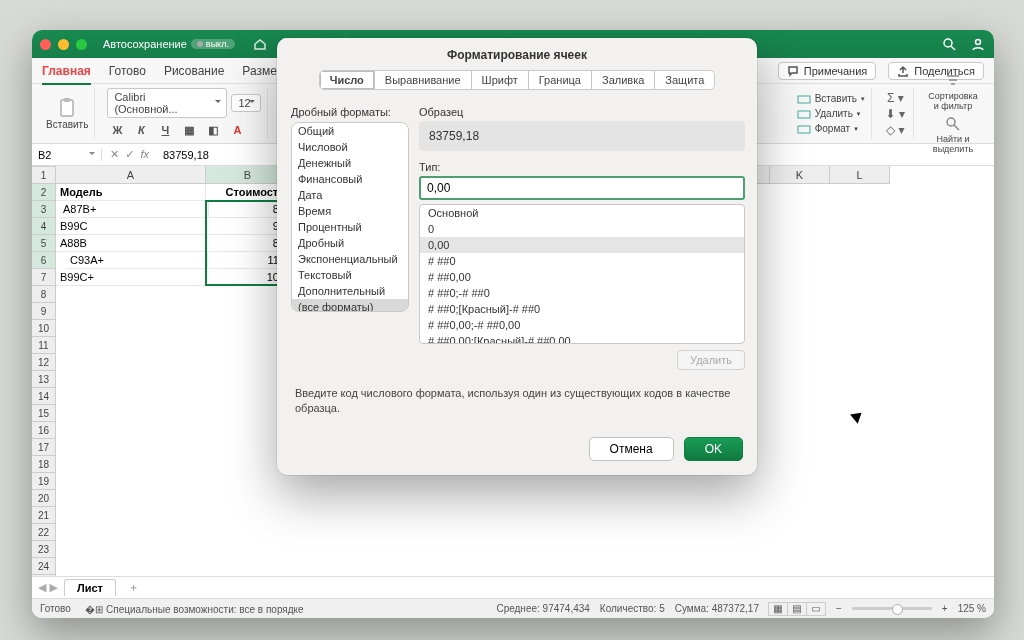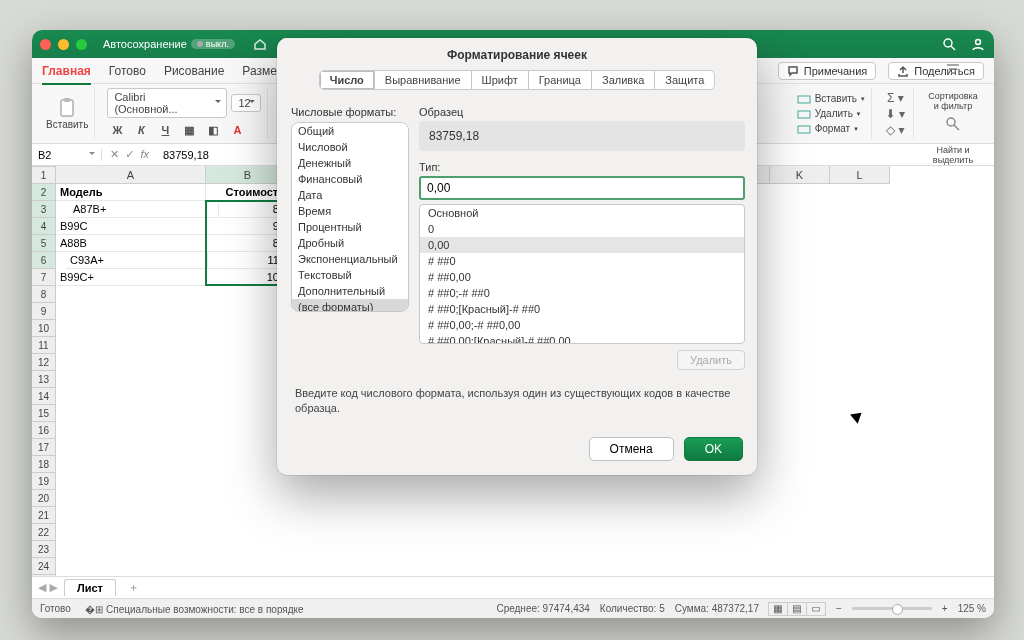--- a/index.html
+++ b/index.html
@@ -35,21 +35,21 @@
 .paste-btn { display:flex; flex-direction:column; align-items:center; font-size:10px;}
 .paste-btn svg{width:20px;height:22px;}
 .row{display:flex;align-items:center;gap:4px}
 .dd{border:1px solid #c8c8c8;border-radius:3px;padding:2px 18px 2px 6px;background:#fff;font-size:11px;position:relative;min-width:30px;}
 .dd::after{content:"";position:absolute;right:5px;top:50%;transform:translateY(-50%);border:3px solid transparent;border-top-color:#666;}
 .ico-btn{width:20px;height:18px;display:flex;align-items:center;justify-content:center;color:#555;font-weight:600;}
 .cells-group{display:flex;flex-direction:column;gap:2px;font-size:10px;padding:0 8px;}
 .cells-row{display:flex;align-items:center;gap:4px;}
 .cells-row svg{width:14px;height:12px;}
 .sort-group{display:flex;gap:12px;padding:0 8px;align-items:center;}
-.sort-item{display:flex;flex-direction:column;align-items:center;font-size:9px;line-height:1.1;gap:13px;}
+.sort-item{display:flex;flex-direction:column;align-items:center;font-size:9px;line-height:1.1;gap:2px;}
 .sort-item svg{width:18px;height:18px;}
 
 
 .fbar{height:22px;border-bottom:1px solid #dcdcdc;display:flex;align-items:center;font-size:11px;}
 .namebox{width:70px;border-right:1px solid #dcdcdc;padding:0 6px;display:flex;align-items:center;justify-content:space-between;}
 .namebox::after{content:"";border:3px solid transparent;border-top-color:#888;margin-left:4px;}
 .fx-btns{display:flex;gap:6px;padding:0 8px;color:#888;}
 .fx-btns span{font-size:11px;}
 .fx-val{padding:0 6px;}
 
@@ -309,21 +309,21 @@
           <div class="colh" style="width: 60px;">G</div>
           <div class="colh" style="width: 60px;">H</div>
           <div class="colh" style="width: 60px;">I</div>
           <div class="colh" style="width: 60px;">J</div>
           <div class="colh" style="width: 60px;">K</div>
           <div class="colh" style="width: 60px;">L</div>
         </div>
       <div class="cells" id="cells" style="flex:1">
           <div class="cell bold" style="left: 0px; top: 0px; width: 150px;">Модель</div>
           <div class="cell bold right" style="left: 150px; top: 0px; width: 84px;">Стоимость</div>
-          <div class="cell " style="left: 13px; top: 17px; width: 150px; text-align: center;">A87B+</div>
+          <div class="cell " style="left: 3px; top: 17px; width: 150px; text-align: center;">A87B+</div>
           <div class="cell right" style="left: 150px; top: 17px; width: 84px;">83</div>
           <div class="cell " style="left: 0px; top: 34px; width: 150px;">B99C</div>
           <div class="cell right" style="left: 150px; top: 34px; width: 84px;">98</div>
           <div class="cell " style="left: 0px; top: 51px; width: 150px;">A88B</div>
           <div class="cell right" style="left: 150px; top: 51px; width: 84px;">85</div>
           <div class="cell " style="left: 10px; top: 68px; width: 142px;">C93A+</div>
           <div class="cell right" style="left: 150px; top: 68px; width: 84px;">115</div>
           <div class="cell " style="left: 0px; top: 85px; width: 150px;">B99C+</div>
           <div class="cell right" style="left: 150px; top: 85px; width: 84px;">102</div>
           <div class="sel-range" style="left: 149px; top: 16px; width: 85px; height: 86px;"></div>
@@ -363,21 +363,21 @@
           <div class="on">Число</div>
           <div>Выравнивание</div>
           <div>Шрифт</div>
           <div>Граница</div>
           <div>Заливка</div>
           <div>Защита</div>
         </div>
       </div>
     <div class="dlg-body">
       <div class="cat-col">
-        <div class="cat-label">Числовые форматы:</div>
+        <div class="cat-label">Дробный форматы:</div>
         <div class="cat-list" id="cat-list">
             <div>Общий</div>
             <div>Числовой</div>
             <div>Денежный</div>
             <div>Финансовый</div>
             <div>Дата</div>
             <div>Время</div>
             <div>Процентный</div>
             <div>Дробный</div>
             <div>Экспоненциальный</div>

